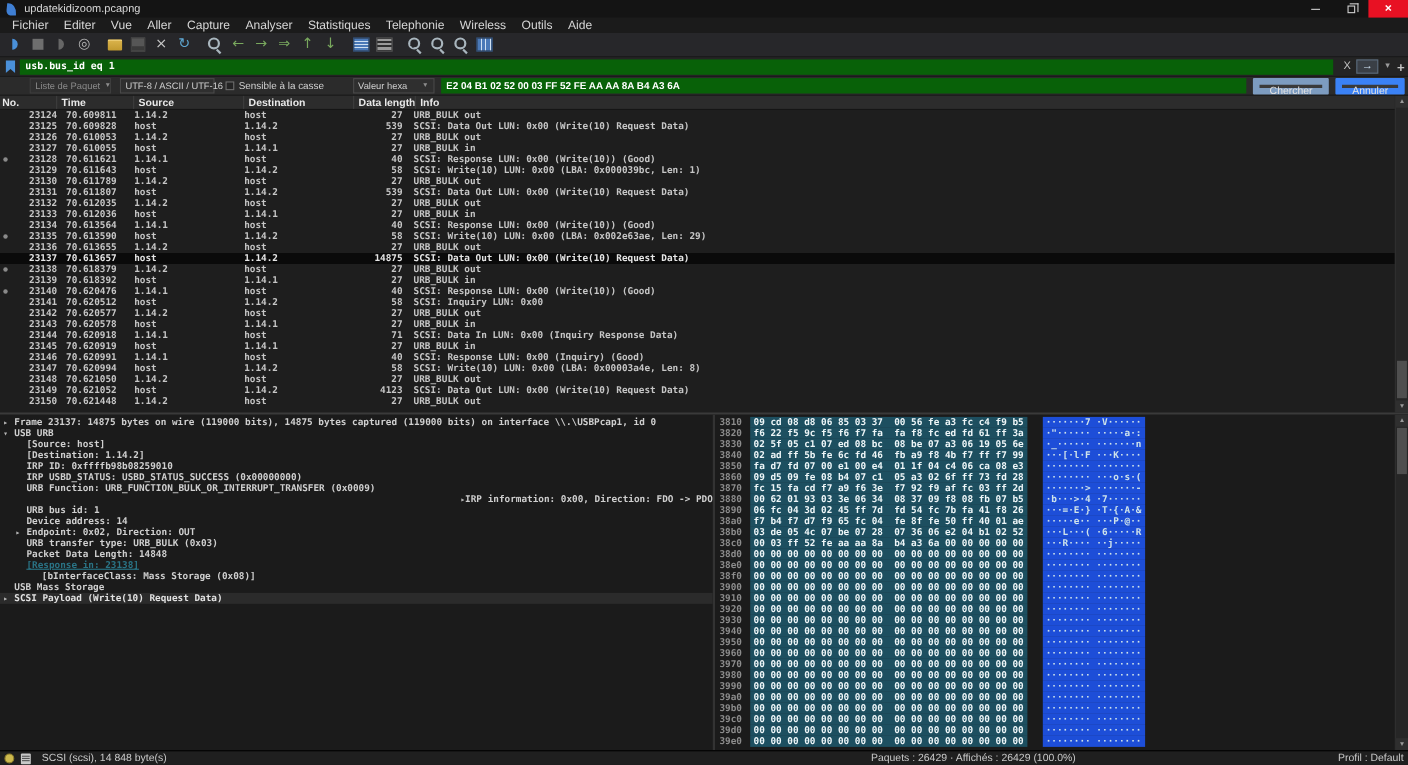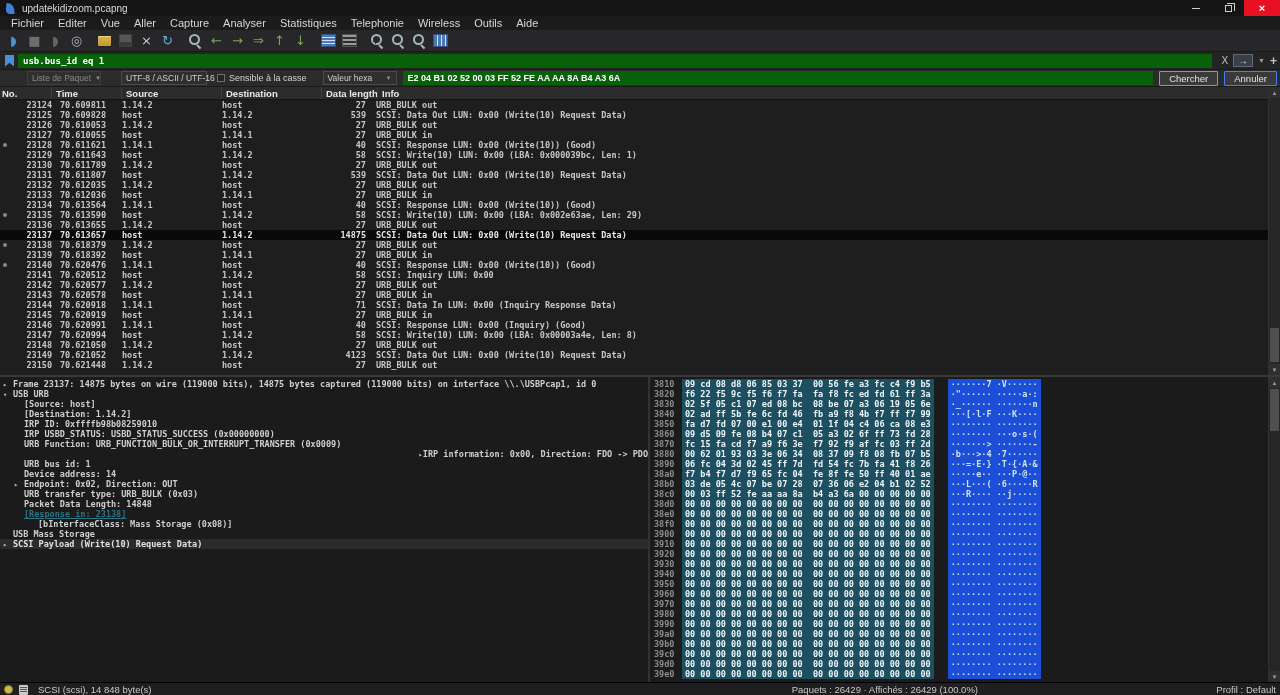--- a/index.html
+++ b/index.html
@@ -42,26 +42,26 @@
   .fapply{width:20px;height:13px;background:#3a3f46;border:1px solid #5a6a7a;color:#cfe2f2;font-size:10px}
   .fcaret{font-size:7px;color:#9a9a9a}
   .fplus{font-size:12px;font-weight:bold}
 
   
   .findbar{height:17px;background:#2b2b2b;display:flex;align-items:center;padding:0 3px 0 27px;border-bottom:1px solid #1a1a1a}
   .dd{height:14px;background:#2f2f2f;border:1px solid #494949;display:flex;align-items:center;padding:0 4px;font-size:8.5px;color:#cfcfcf;white-space:nowrap}
   .dd .caret{margin-left:auto;padding-left:4px;font-size:6px;color:#8d8d8d}
   .dd.disabled{color:#8a8a8a;border-color:#3d3d3d}
   .dd-scope{width:74px}
-  .dd-charset{width:86px;margin-left:20px}
-  .dd-type{width:74px;margin-left:16px}
+  .dd-charset{width:86px;margin-left:8px}
+  .dd-type{width:74px;margin-left:26px}
   .caselbl{display:flex;align-items:center;margin-left:10px;font-size:9px;color:#d2d2d2}
   .cbox{width:8px;height:8px;border:1px solid #6e6e6e;background:#242424;margin-right:4px}
   .find-input{flex:1;height:14px;margin-left:6px;background:#086108;border:none;outline:none;color:#ffffff;font-weight:bold;font-size:9px;font-family:"Liberation Sans",sans-serif;padding-left:5px}
-  .fibtn{height:15px;margin-left:6px;background:#3a3a3a;border:1px solid #3b82f6;border-radius:1px;color:#e3e3e3;font-size:9.5px;padding:0 9px;font-family:"Liberation Sans",sans-serif}
+  .fibtn{height:15px;margin-left:6px;background:#3a3a3a;border:6px solid #3b82f6;border-radius:1px;color:#e3e3e3;font-size:9.5px;padding:0 9px;font-family:"Liberation Sans",sans-serif}
   .fibtn.primary{border-color:#7d9cc0}
 
   
   .listwrap{height:288px;position:relative;background:#1e1e1e;overflow:hidden}
   .colheader{height:13px;background:#2c2c2c;display:flex;font-size:9.5px;font-weight:bold;color:#e8e8e8;border-bottom:1px solid #151515}
   .hcell{border-right:1px solid #3e3e3e;padding-left:4px;line-height:13px;white-space:nowrap;overflow:hidden}
   .hc0{width:52px;padding-left:2px}.hc1{width:70px}.hc2{width:100px}.hc3{width:100px}.hc4{width:56px}.hc5{flex:1;border-right:none}
   .plist{font-family:"DejaVu Sans Mono",monospace;font-weight:bold;font-size:8.5px;color:#c6c6c6}
   .prow{height:10px;line-height:10px;display:flex;white-space:nowrap}
   .prow.sel{background:#0a0a0a;color:#e6e6e6}

